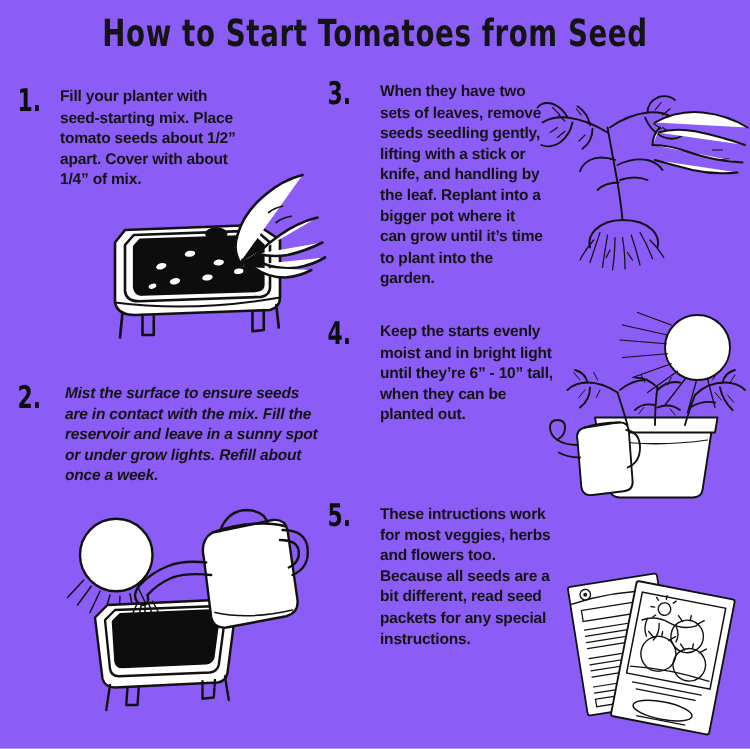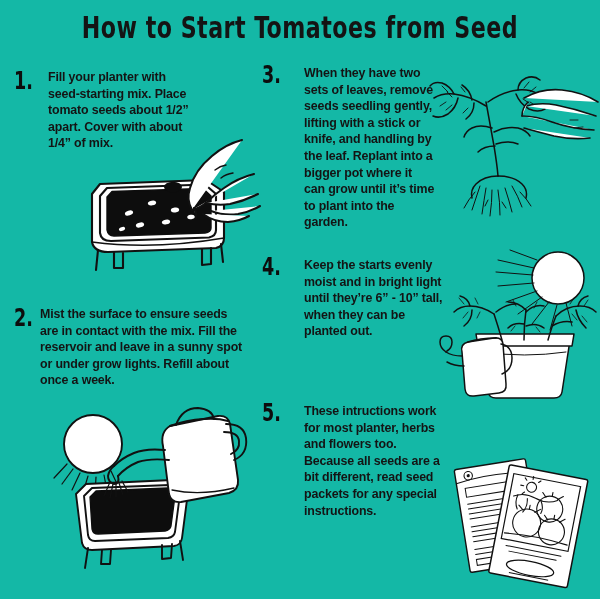--- a/index.html
+++ b/index.html
@@ -12,21 +12,21 @@
     height: 599px;
     position: relative;
     overflow: hidden;
     font-family: "Liberation Sans", sans-serif;
     color: #111111;
     -webkit-font-smoothing: antialiased;
   }
   .page {
     position: absolute;
     inset: 0;
-    background: #14b8a6;
+    background: #8b5cf6;
   }
 
   
   .title {
     position: absolute;
     top: 10px;
     left: 0;
     width: 600px;
     text-align: center;
     font-family: "DejaVu Sans Condensed", "Liberation Sans Narrow", "Liberation Sans", sans-serif;
@@ -65,21 +65,21 @@
     color: #141414;
     letter-spacing: -0.15px;
     white-space: pre-line;
   }
 
   
   #step-1 { left: 14px; top: 68px; width: 230px; }
   #step-1 .step-body { left: 34px; top: 1px; width: 200px; }
 
   #step-2 { left: 14px; top: 305px; width: 245px; }
-  #step-2 .step-body { left: 26px; top: 1px; width: 210px; }
+  #step-2 .step-body { left: 38px; top: 1px; width: 210px; font-style: italic; }
 
   #step-3 { left: 262px; top: 62px; width: 200px; }
   #step-3 .step-body { left: 42px; top: 3px; width: 160px; }
 
   #step-4 { left: 262px; top: 254px; width: 200px; }
   #step-4 .step-body { left: 42px; top: 3px; width: 162px; }
 
   #step-5 { left: 262px; top: 400px; width: 200px; }
   #step-5 .step-body { left: 42px; top: 3px; width: 160px; }
 
@@ -139,21 +139,21 @@
     <div class="step-body">Keep the starts evenly
 moist and in bright light
 until they’re 6” - 10” tall,
 when they can be
 planted out.</div>
   </div>
 
   <div class="step" id="step-5">
     <div class="step-num">5.</div>
     <div class="step-body">These intructions work
-for most planter, herbs
+for most veggies, herbs
 and flowers too.
 Because all seeds are a
 bit different, read seed
 packets for any special
 instructions.</div>
   </div>
 
   <div class="illus" id="illus-planter-seeding">
     <svg viewBox="0 0 190 160" width="190" height="160">
       <g fill="none" stroke="#111" stroke-width="2.1" stroke-linecap="round" stroke-linejoin="round">

